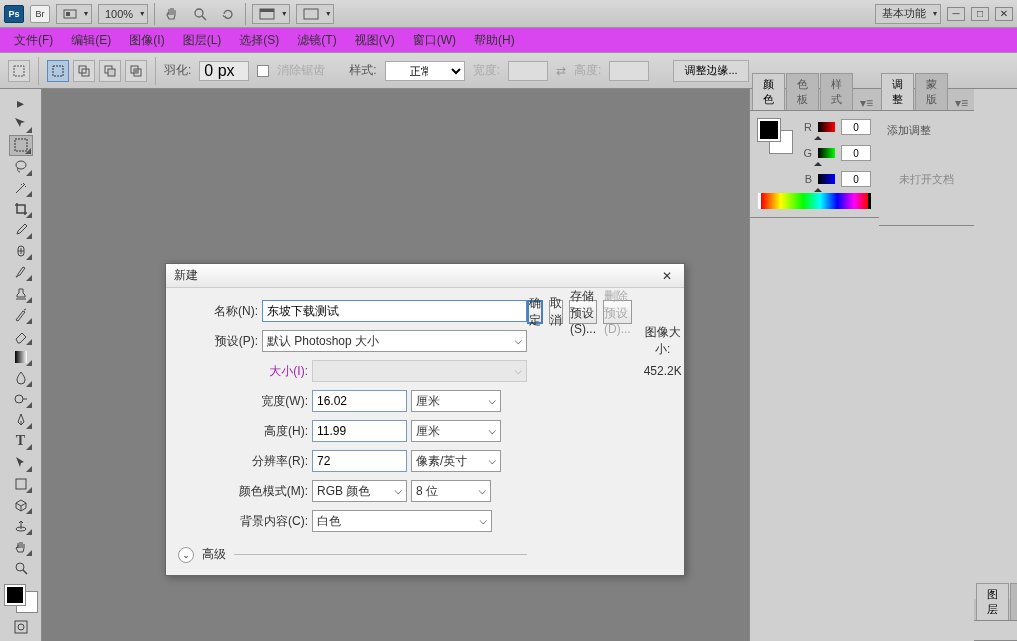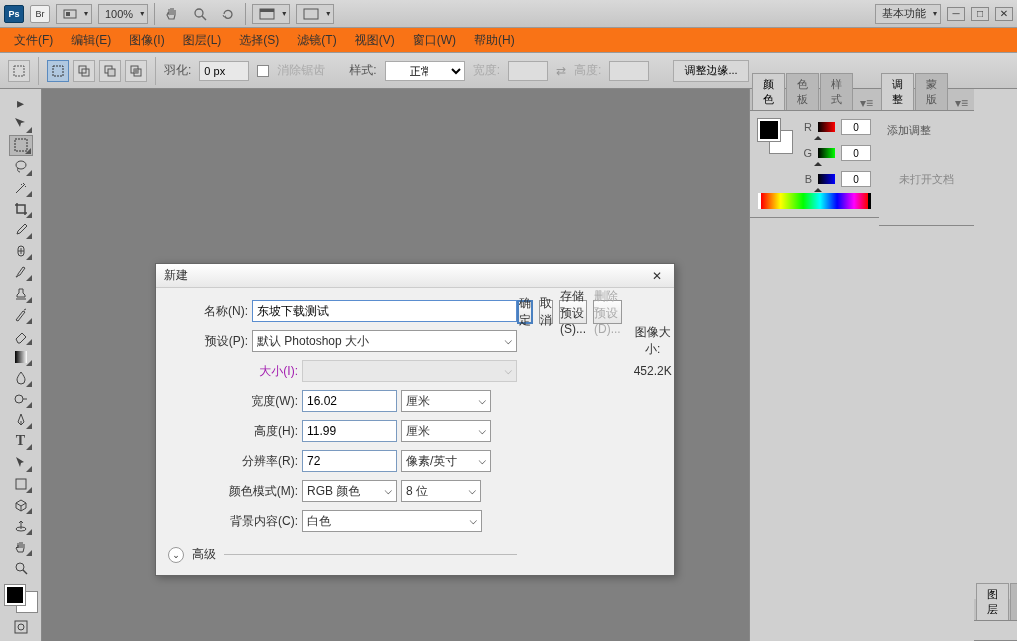--- a/index.html
+++ b/index.html
@@ -10,29 +10,29 @@
 .ps-icon { width: 20px; height: 18px; background: #16558a; border: 1px solid #0a3a5e; border-radius: 2px; color: #fff; font-size: 9px; font-weight: bold; display: flex; align-items: center; justify-content: center; }
 .br-icon { width: 20px; height: 18px; background: #f0f0f0; border: 1px solid #999; border-radius: 2px; font-size: 9px; display: flex; align-items: center; justify-content: center; }
 .app-dd { height: 20px; background: #d0d0d0; border: 1px solid #999; padding: 0 14px 0 6px; display: flex; align-items: center; position: relative; font-size: 11px; }
 .app-dd::after { content: "▾"; position: absolute; right: 3px; font-size: 8px; }
 .app-sep { width: 1px; height: 22px; background: #999; }
 .app-icon-btn { width: 22px; height: 20px; display: flex; align-items: center; justify-content: center; color: #555; }
 .spacer { flex: 1; }
 .win-btn { width: 18px; height: 14px; border: 1px solid #888; background: #d0d0d0; font-size: 10px; display: flex; align-items: center; justify-content: center; }
 
 
-.menu-bar { height: 25px; background: #f97316; border-bottom: 1px solid #999; display: flex; align-items: center; padding: 0 6px; gap: 2px; }
+.menu-bar { height: 25px; background: #d946ef; border-bottom: 1px solid #999; display: flex; align-items: center; padding: 0 6px; gap: 2px; }
 .menu-item { padding: 3px 8px; font-size: 12px; }
 
 
 .options-bar { height: 36px; background: linear-gradient(#d9d9d9, #c8c8c8); border-bottom: 1px solid #888; display: flex; align-items: center; padding: 0 8px; gap: 8px; font-size: 12px; }
 .opt-group { display: flex; align-items: center; gap: 4px; padding-right: 8px; border-right: 1px solid #aaa; height: 28px; }
 .opt-btn { width: 22px; height: 22px; border: 1px solid #aaa; background: #d8d8d8; display: flex; align-items: center; justify-content: center; font-size: 10px; }
 .opt-btn.active { background: #b0c8e0; border-color: #5a8abf; }
-.opt-input { width: 50px; height: 20px; border: 1px solid #aaa; background: #e8e8e8; padding: 0 4px; font-size: 11px; }
+.opt-input { width: 50px; height: 20px; border: 1px solid #aaa; background: #e8e8e8; padding: 0 4px; font-size: 16px; }
 .opt-select { height: 20px; border: 1px solid #aaa; background: #fff; padding: 0 20px; font-size: 11px; }
 .opt-check { width: 12px; height: 12px; border: 1px solid #888; background: #fff; display: inline-block; }
 .opt-label { color: #555; font-size: 12px; }
 .opt-btn-wide { height: 22px; padding: 0 10px; border: 1px solid #aaa; background: #d8d8d8; font-size: 11px; }
 
 
 .main { display: flex; height: calc(100% - 28px - 25px - 36px); }
 .toolbox { width: 42px; background: #d0d0d0; border-right: 1px solid #888; padding: 4px 0; display: flex; flex-direction: column; align-items: center; gap: 1px; }
 .tool-btn { width: 24px; height: 24px; display: flex; align-items: center; justify-content: center; color: #444; font-size: 14px; position: relative; }
 .tool-btn.active { background: #b8b8b8; border: 1px solid #888; }
@@ -69,21 +69,21 @@
 
 
 .adjust-panel { font-size: 11px; color: #555; }
 .adjust-hint { padding: 4px 0; }
 .no-doc { text-align: center; padding: 30px 0; color: #888; }
 
 
 .bottom-panel { margin-top: auto; }
 
 
-.dialog { position: absolute; left: 113px; top: 174px; width: 520px; background: #f0f0f0; border: 1px solid #666; box-shadow: 2px 2px 8px rgba(0,0,0,0.3); z-index: 100; }
+.dialog { position: absolute; left: 123px; top: 174px; width: 520px; background: #f0f0f0; border: 1px solid #666; box-shadow: 2px 2px 8px rgba(0,0,0,0.3); z-index: 100; }
 .dialog-title { height: 24px; background: linear-gradient(#fff, #e8e8e8); border-bottom: 1px solid #ccc; display: flex; align-items: center; padding: 0 8px; font-size: 12px; }
 .dialog-close { margin-left: auto; width: 18px; height: 16px; display: flex; align-items: center; justify-content: center; font-size: 12px; cursor: pointer; }
 .dialog-body { padding: 12px; display: flex; gap: 0; }
 .dialog-form { flex: 1; display: flex; flex-direction: column; gap: 8px; }
 .form-row { display: flex; align-items: center; gap: 4px; }
 .form-label { width: 80px; text-align: right; font-size: 12px; }
 .form-label.disabled { color: #a21caf; }
 .form-input { height: 22px; border: 1px solid #7a9ac0; background: #fff; padding: 0 4px; font-size: 12px; }
 .form-input.wide { flex: 1; }
 .form-input.name { border-color: #5a8dcf; background: #fff; }

